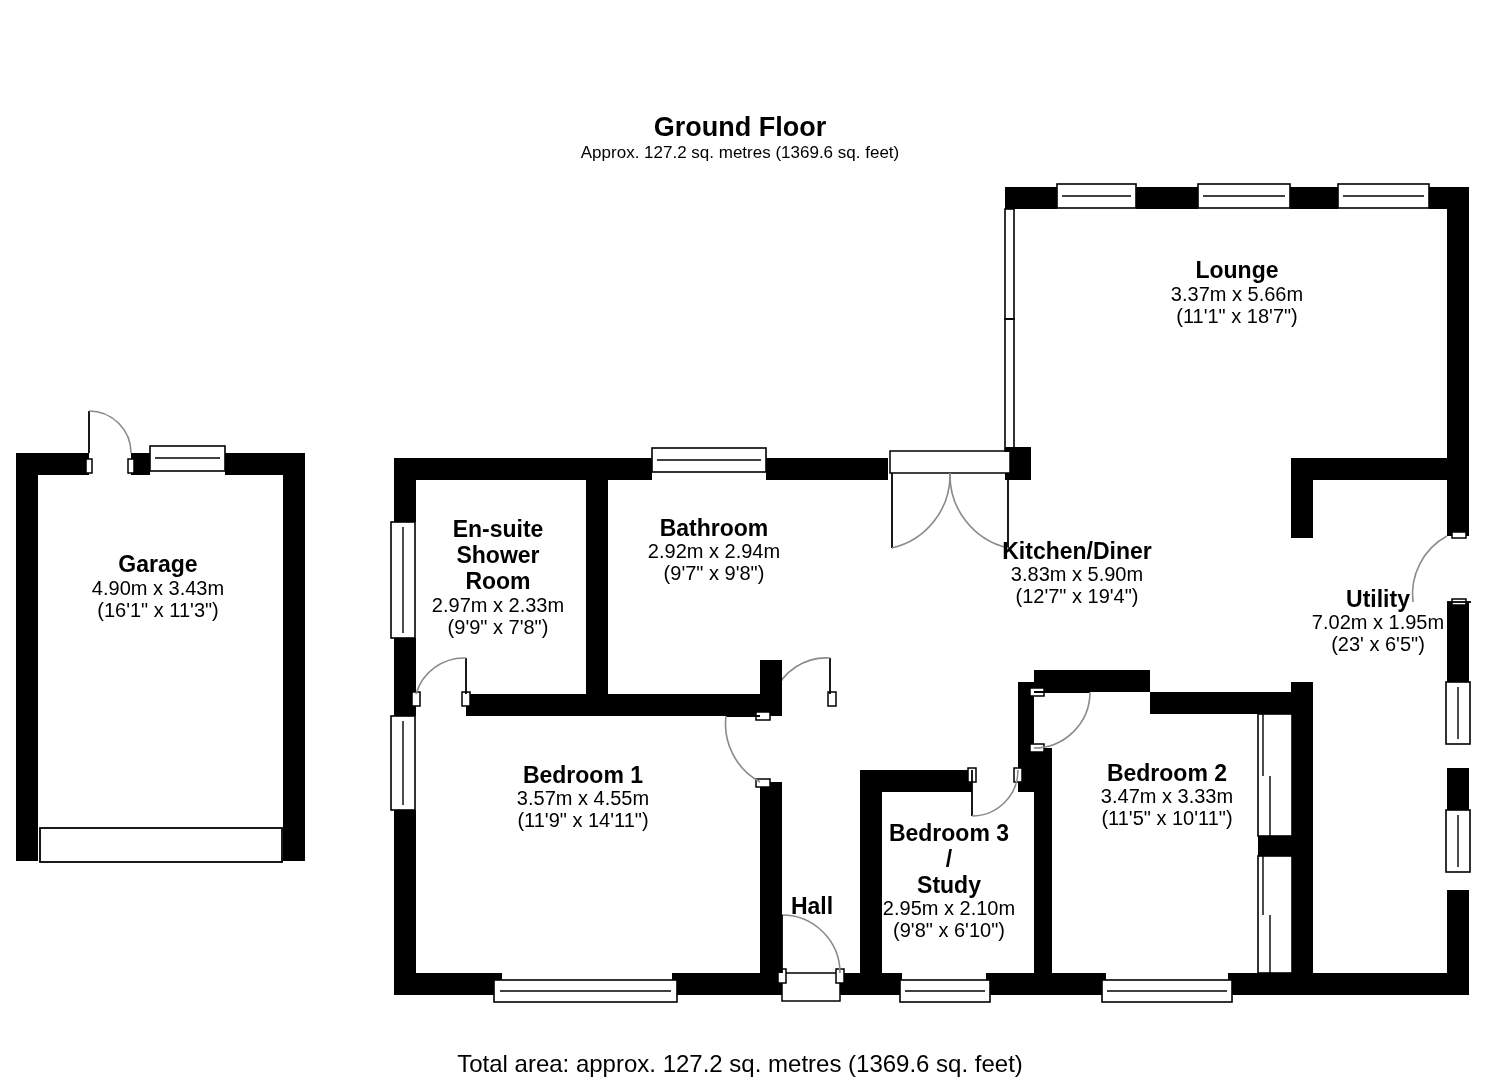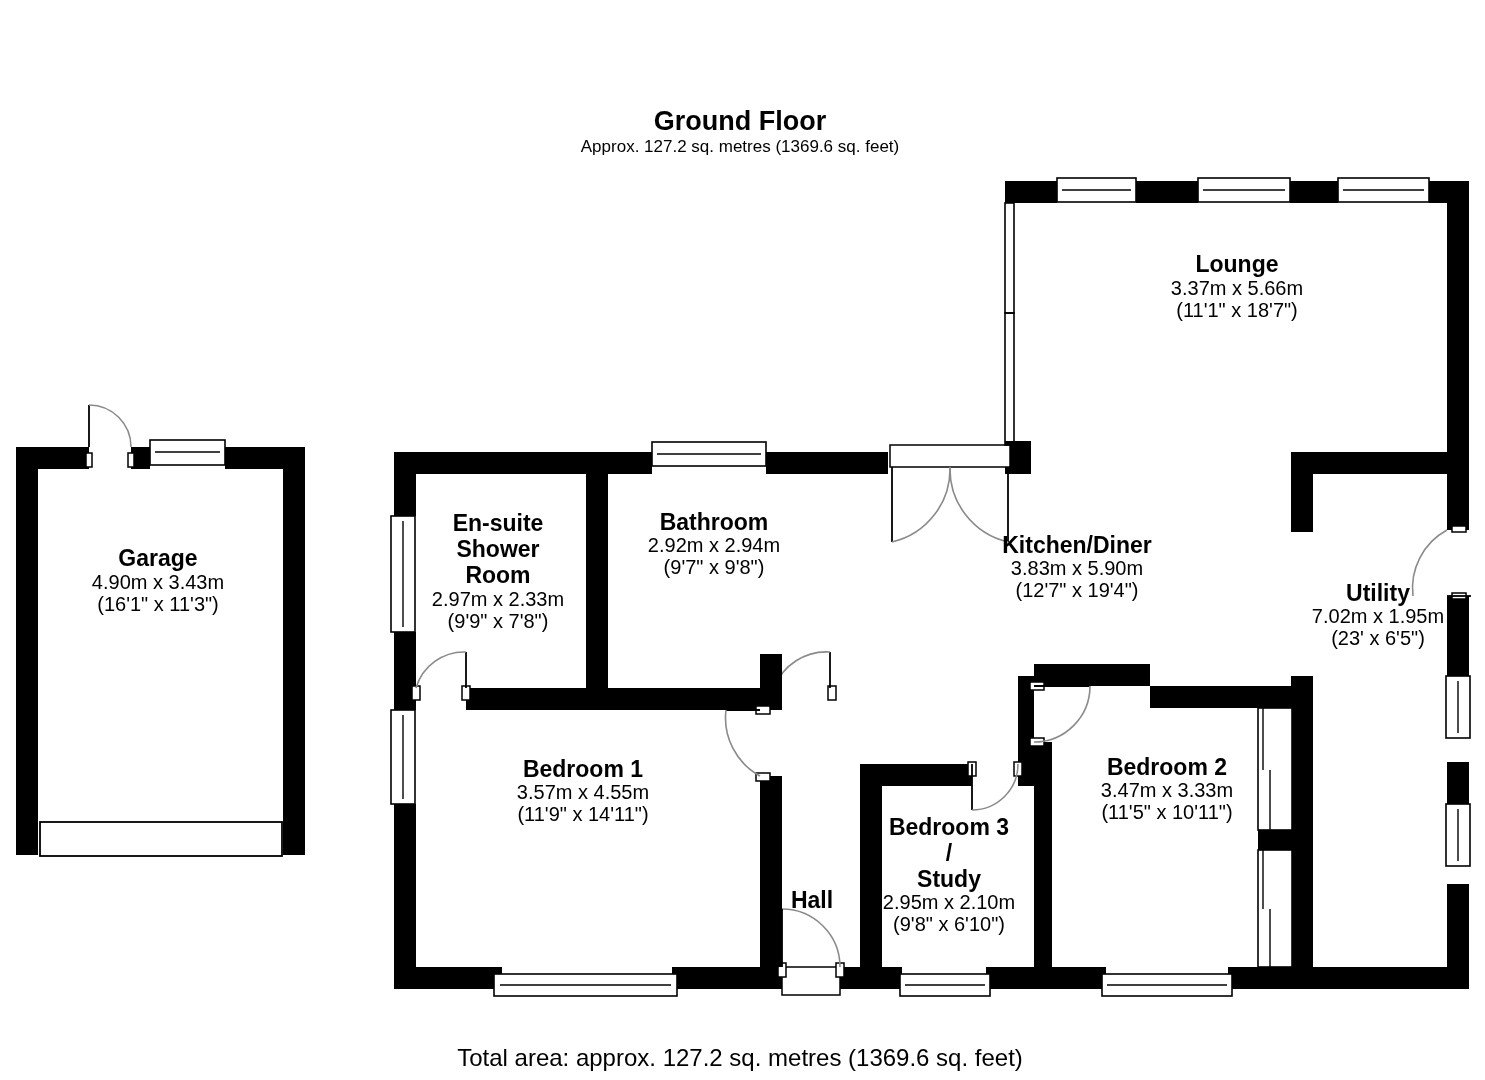--- a/index.html
+++ b/index.html
@@ -11,21 +11,21 @@
     width: 1485px;
     height: 1080px;
     font-family: "Liberation Sans", sans-serif;
     color: #000000;
     overflow: hidden;
     position: relative;
   }
   #plan-root {
     position: absolute;
     left: 0;
-    top: 4px;
+    top: 10px;
     width: 1485px;
     height: 989px;
     text-decoration: underline;
   }
   svg.floorplan {
     display: block;
     width: 1485px;
     height: 1080px;
   }
   

